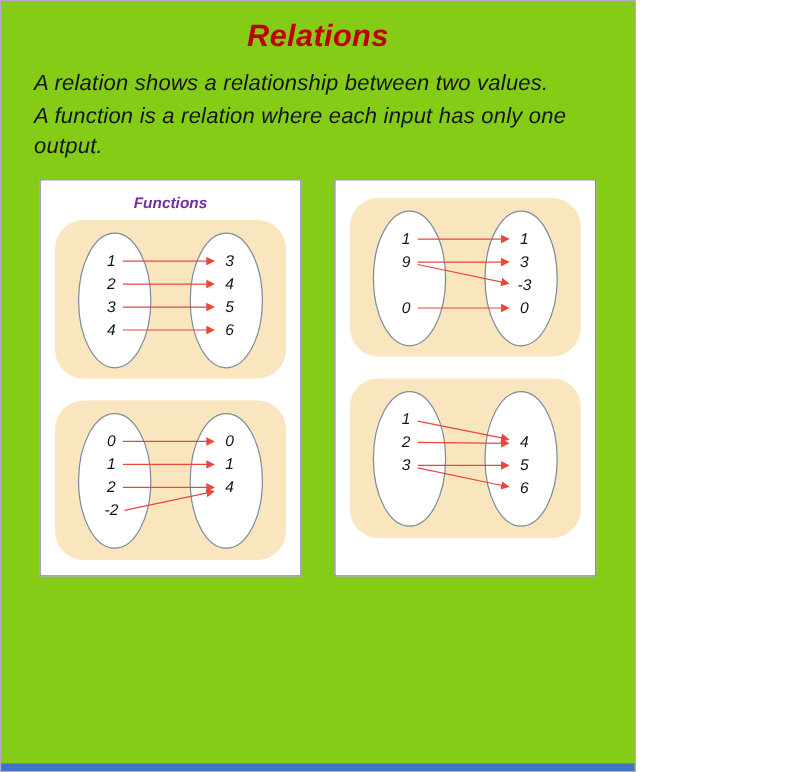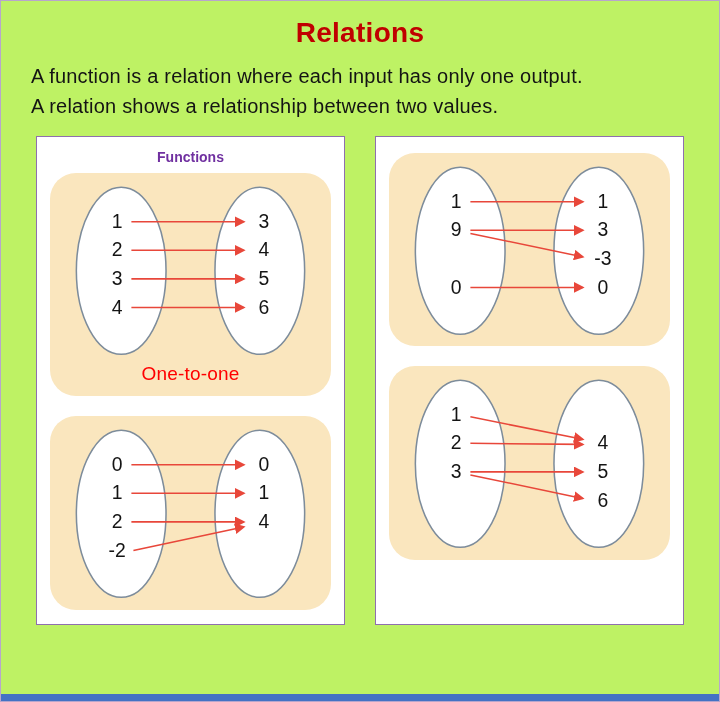--- a/index.html
+++ b/index.html
@@ -1,24 +1,25 @@
 <!DOCTYPE html>
 <html><head>
 <meta charset="utf-8">
 <style>
   * { margin:0; padding:0; box-sizing:border-box; }
   html,body { background:#ffffff; }
   body { font-family:"Liberation Sans", sans-serif; }
 
   .page {
     position:relative;
-    width:720px; height:702px;
-    background:#bef264;
+    width:578px; height:702px;
+    background:#84cc16;
     border:1px solid #b8a6cc;
     overflow:hidden;
+    font-style:italic;
   }
 
   .title {
     text-align:center;
     color:#c00000;
     font-size:28px;
     font-weight:bold;
     padding-top:16px;
     letter-spacing:0.3px;
   }
@@ -82,22 +83,22 @@
   }
 </style>
 </head>
 <body>
 
 <div class="page">
 
   <h1 class="title">Relations</h1>
 
   <div class="intro">
+    <p>A relation shows a relationship between two values.</p>
     <p>A function is a relation where each input has only one output.</p>
-    <p>A relation shows a relationship between two values.</p>
   </div>
 
   <div class="columns">
 
     <section class="col">
       <h2 class="col-heading">Functions</h2>
 
       <div class="diagram-card">
         <svg class="map-svg" viewBox="0 0 260 180">
           <defs>
@@ -115,21 +116,20 @@
           </g>
           <text class="num" x="58" y="48">1</text>
           <text class="num" x="58" y="76">2</text>
           <text class="num" x="58" y="104">3</text>
           <text class="num" x="58" y="132">4</text>
           <text class="num" x="202" y="48">3</text>
           <text class="num" x="202" y="76">4</text>
           <text class="num" x="202" y="104">5</text>
           <text class="num" x="202" y="132">6</text>
         </svg>
-        <div class="diagram-label">One-to-one</div>
       </div>
 
       <div class="diagram-card">
         <svg class="map-svg" viewBox="0 0 260 180">
           <ellipse class="oval" cx="62" cy="90" rx="44" ry="82"></ellipse>
           <ellipse class="oval" cx="198" cy="90" rx="44" ry="82"></ellipse>
           <g>
             <line class="arrow-line" x1="72" y1="42" x2="182" y2="42" marker-end="url(#ah)"></line>
             <line class="arrow-line" x1="72" y1="70" x2="182" y2="70" marker-end="url(#ah)"></line>
             <line class="arrow-line" x1="72" y1="98" x2="182" y2="98" marker-end="url(#ah)"></line>

